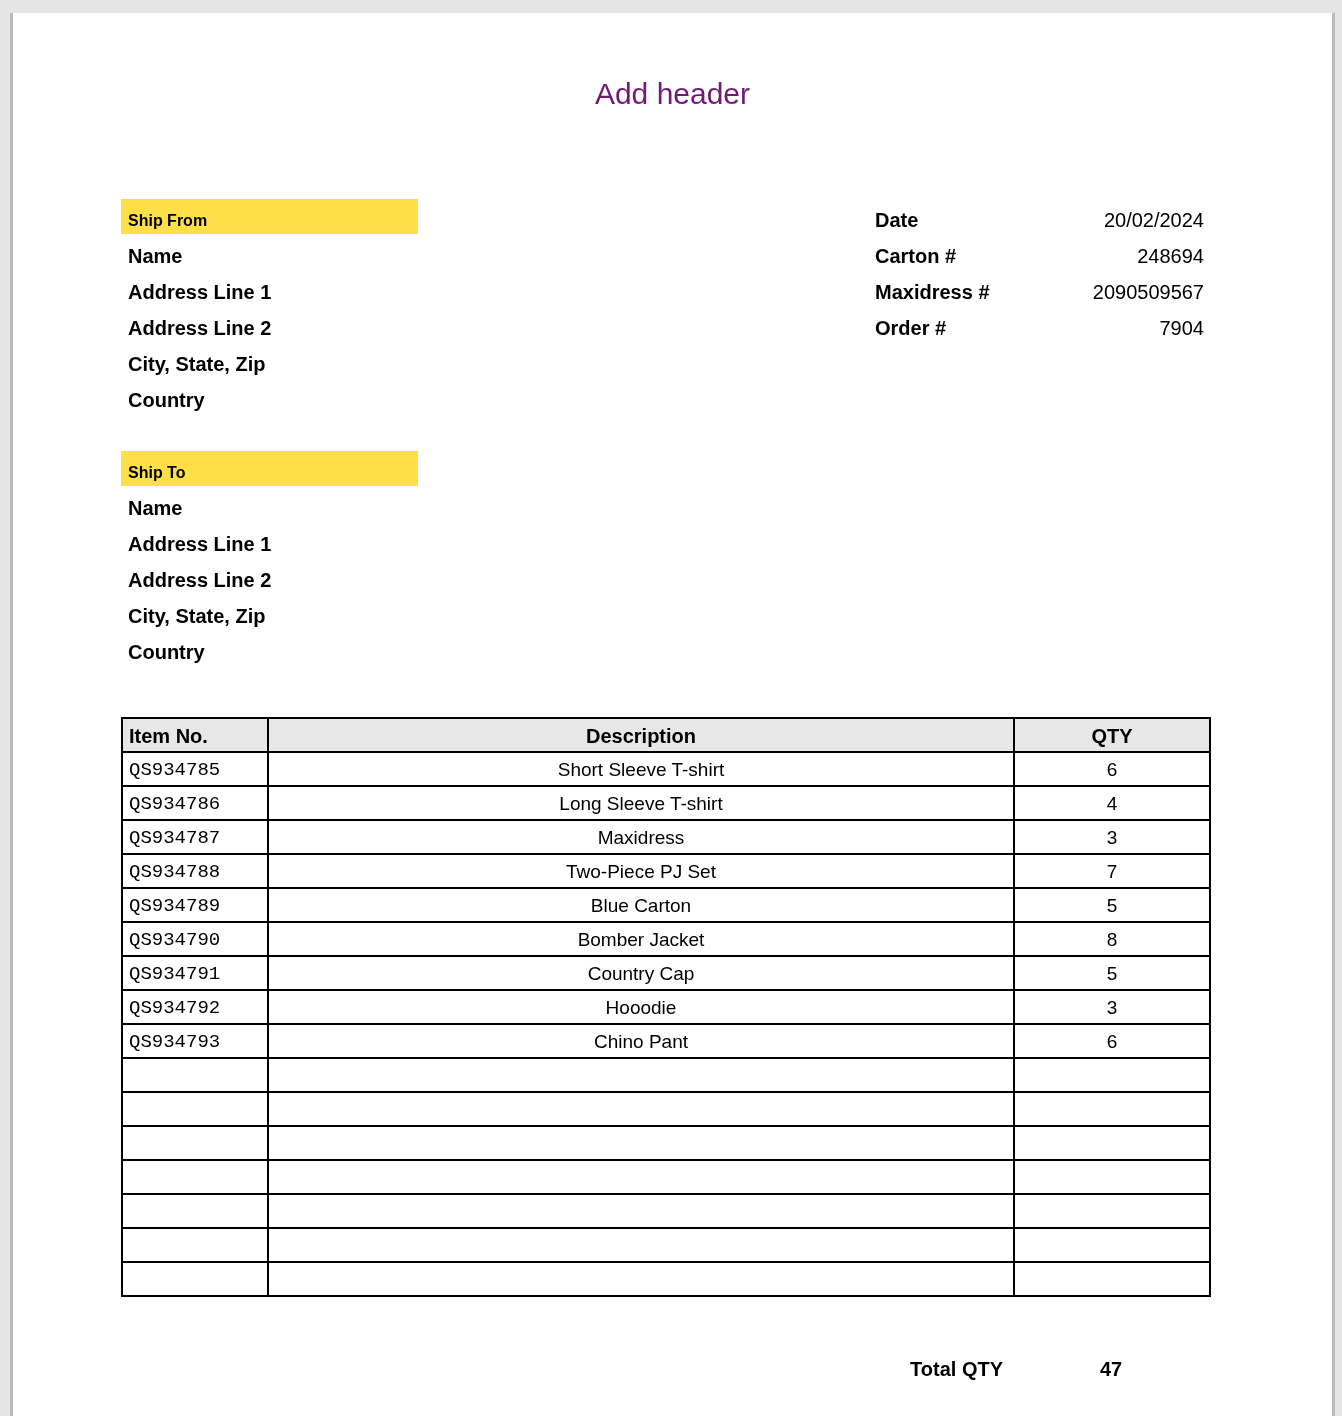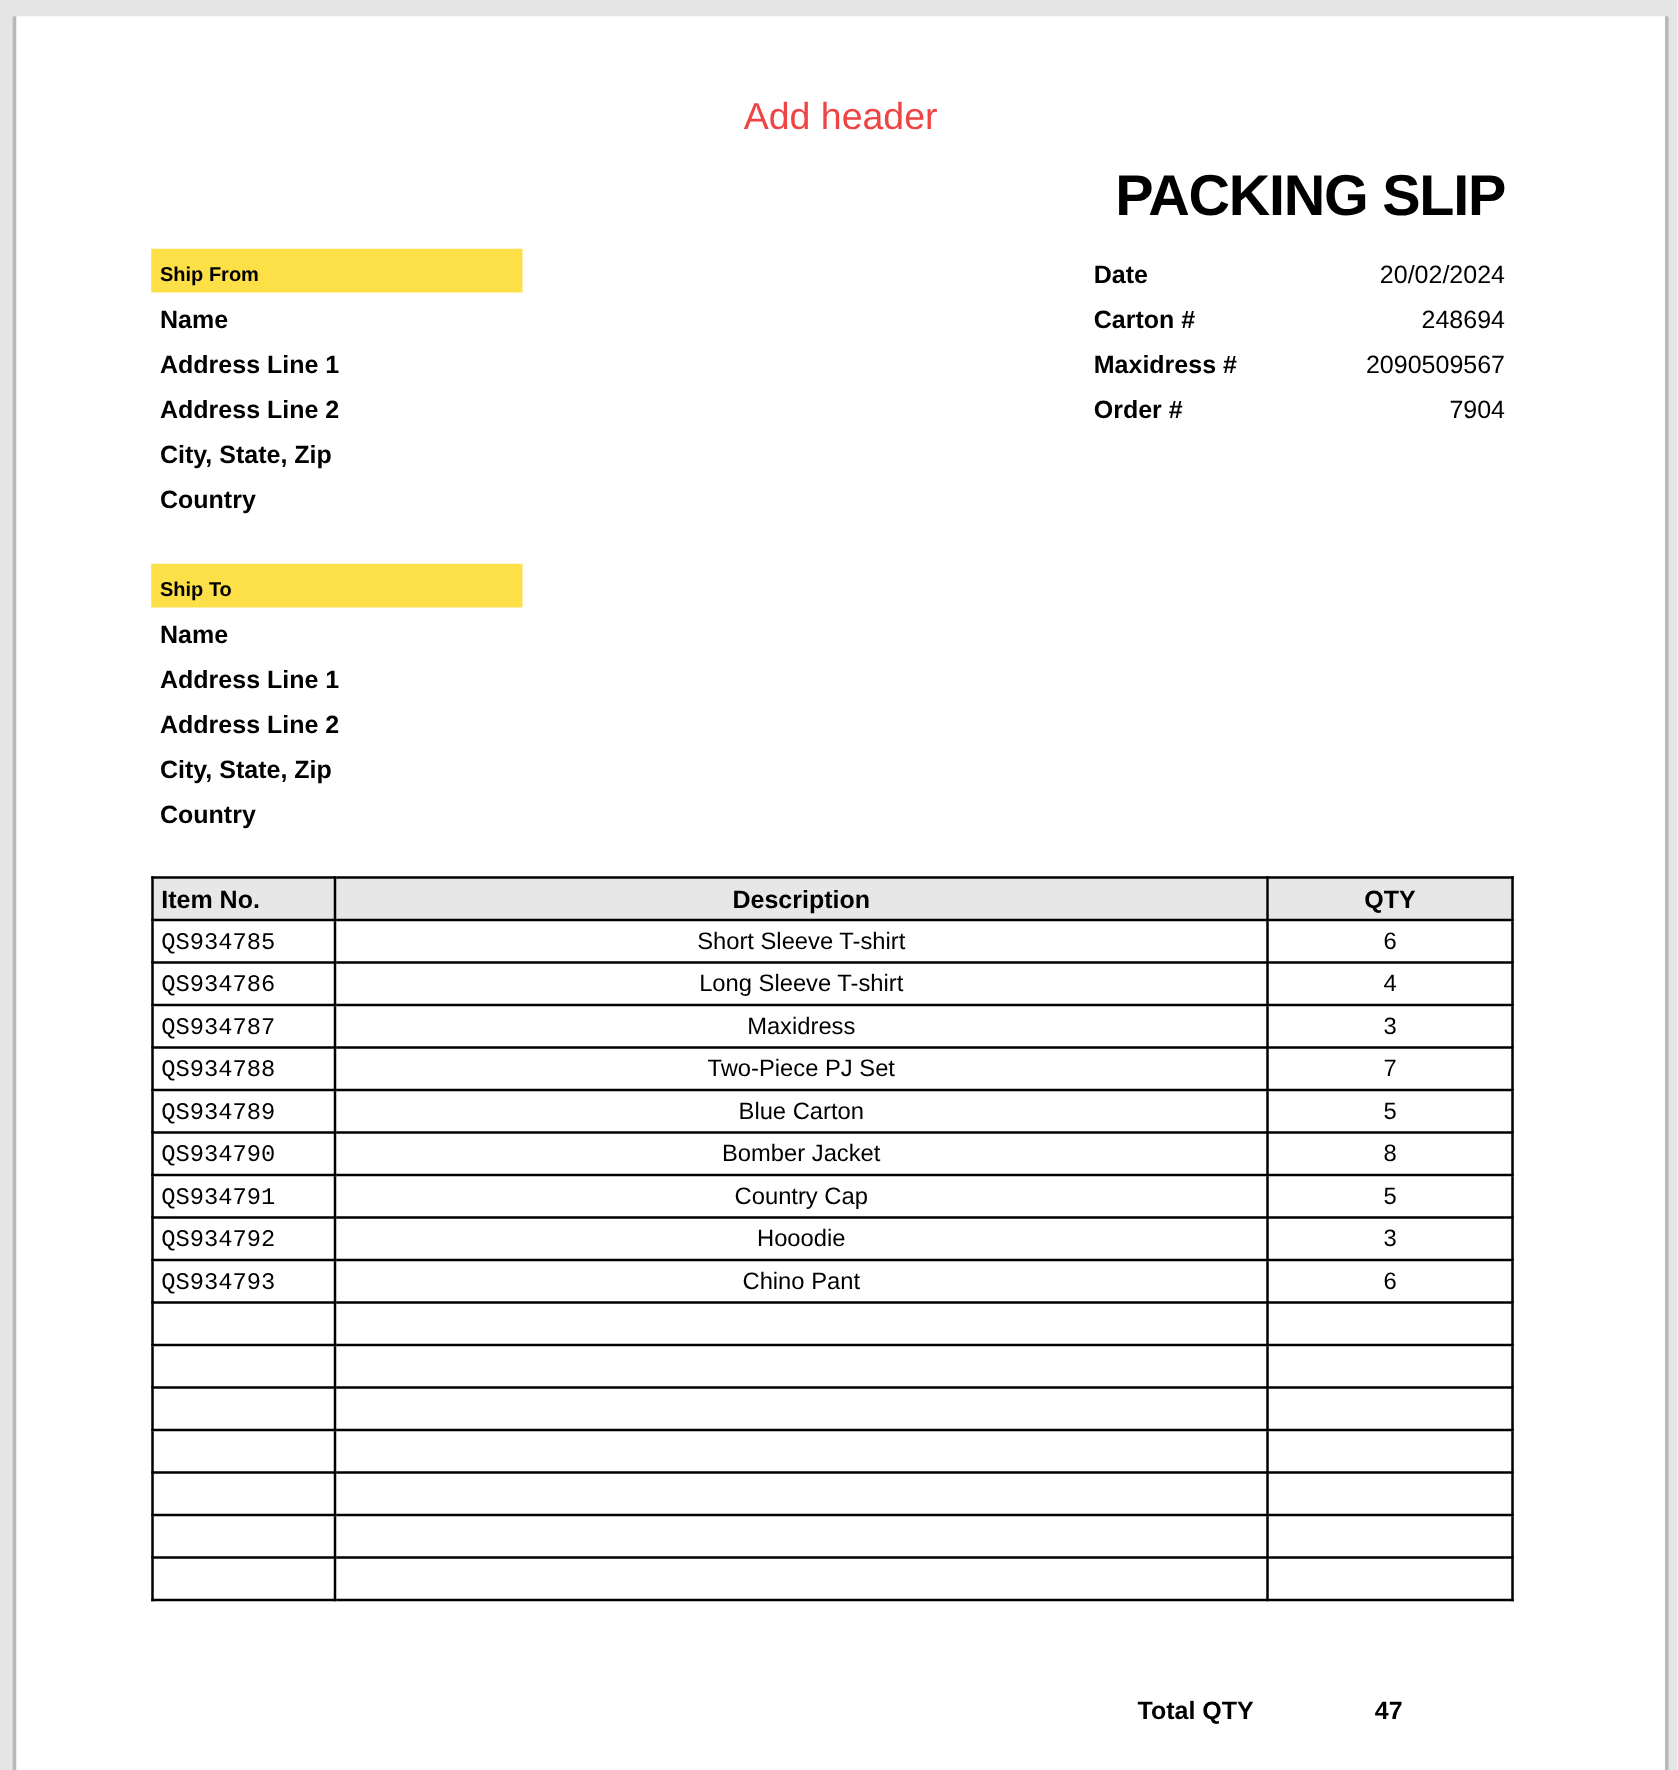--- a/index.html
+++ b/index.html
@@ -11,21 +11,21 @@
   }
   .page{
     position:absolute;left:10px;top:13px;width:1325px;height:1403px;
     background:#ffffff;box-sizing:border-box;
     border-left:3px solid #b9b9b9;border-right:3px solid #b9b9b9;
   }
   .content{position:absolute;left:0;top:0;width:1319px;height:1400px;}
 
   .hint{
     position:absolute;top:64px;left:0;width:100%;
-    text-align:center;font-size:30px;color:#ef4444;
+    text-align:center;font-size:30px;color:#701a75;
   }
   .doc-title{
     position:absolute;top:116px;left:591px;width:600px;
     text-align:right;font-weight:bold;font-size:46px;letter-spacing:-1px;
     white-space:nowrap;
   }
 
   .meta-row{
     position:absolute;left:862px;width:329px;height:36px;
     display:flex;justify-content:space-between;align-items:flex-end;
@@ -41,21 +41,21 @@
     padding:0 0 4px 7px;box-sizing:border-box;
     font-weight:bold;font-size:16px;
   }
   .addr-line{
     position:absolute;left:115px;height:36px;
     display:flex;align-items:flex-end;padding-bottom:3px;
     box-sizing:border-box;font-size:20px;white-space:nowrap;font-weight:bold;
   }
 
   table.items{
-    position:absolute;left:108px;top:688px;
+    position:absolute;left:108px;top:704px;
     border-collapse:collapse;table-layout:fixed;width:1088px;border-radius:15px;
   }
   table.items col.c-item{width:146px;}
   table.items col.c-desc{width:746px;}
   table.items col.c-qty{width:196px;}
   table.items th, table.items td{
     border:2px solid #000;height:34px;padding:0;
     vertical-align:bottom;box-sizing:border-box;
     overflow:hidden;white-space:nowrap;
   }
@@ -82,21 +82,20 @@
   }
 </style>
 </head>
 <body>
 
 <div class="page">
   <div class="content">
 
     <div class="hint">Add header</div>
 
-    <div class="doc-title">PACKING SLIP</div>
 
     <div class="meta-row" style="top:186px">
       <span class="lbl">Date</span>
       <span class="val">20/02/2024</span>
     </div>
     <div class="meta-row" style="top:222px">
       <span class="lbl">Carton #</span>
       <span class="val">248694</span>
     </div>
     <div class="meta-row" style="top:258px">

